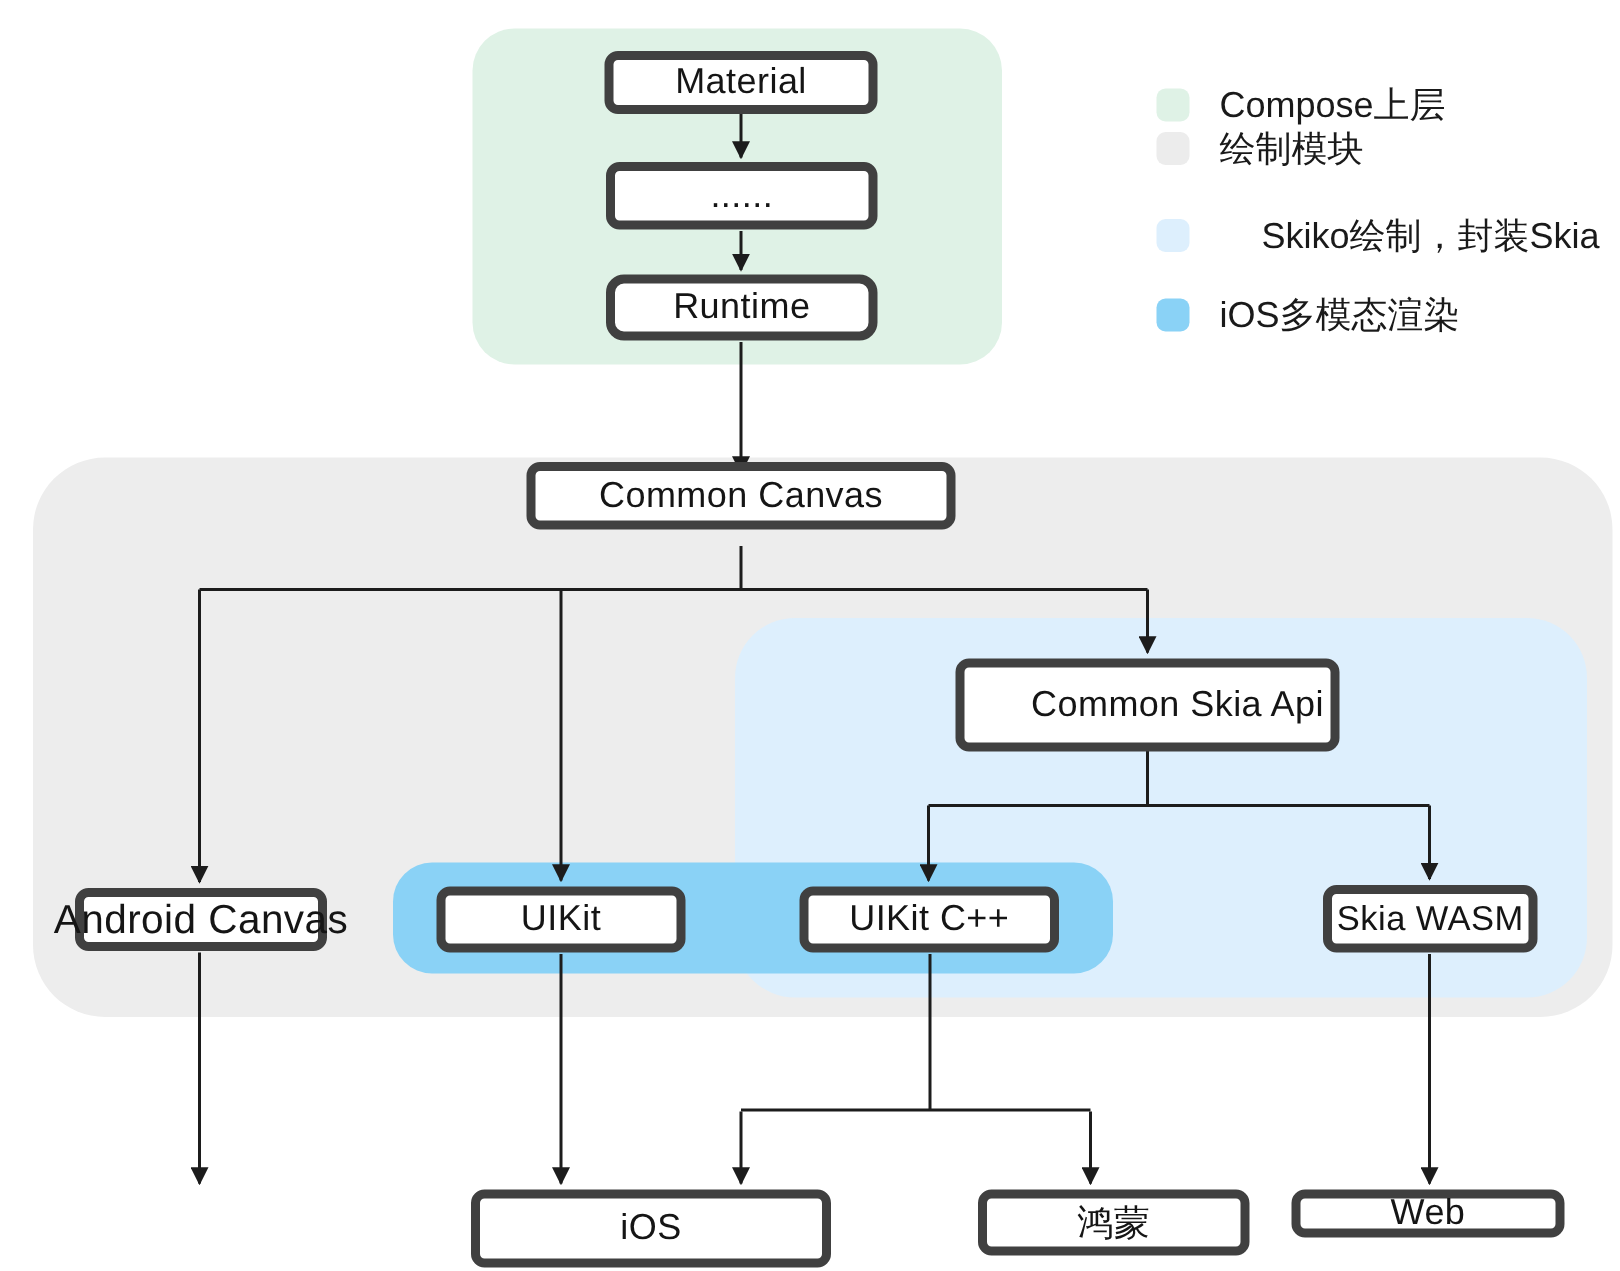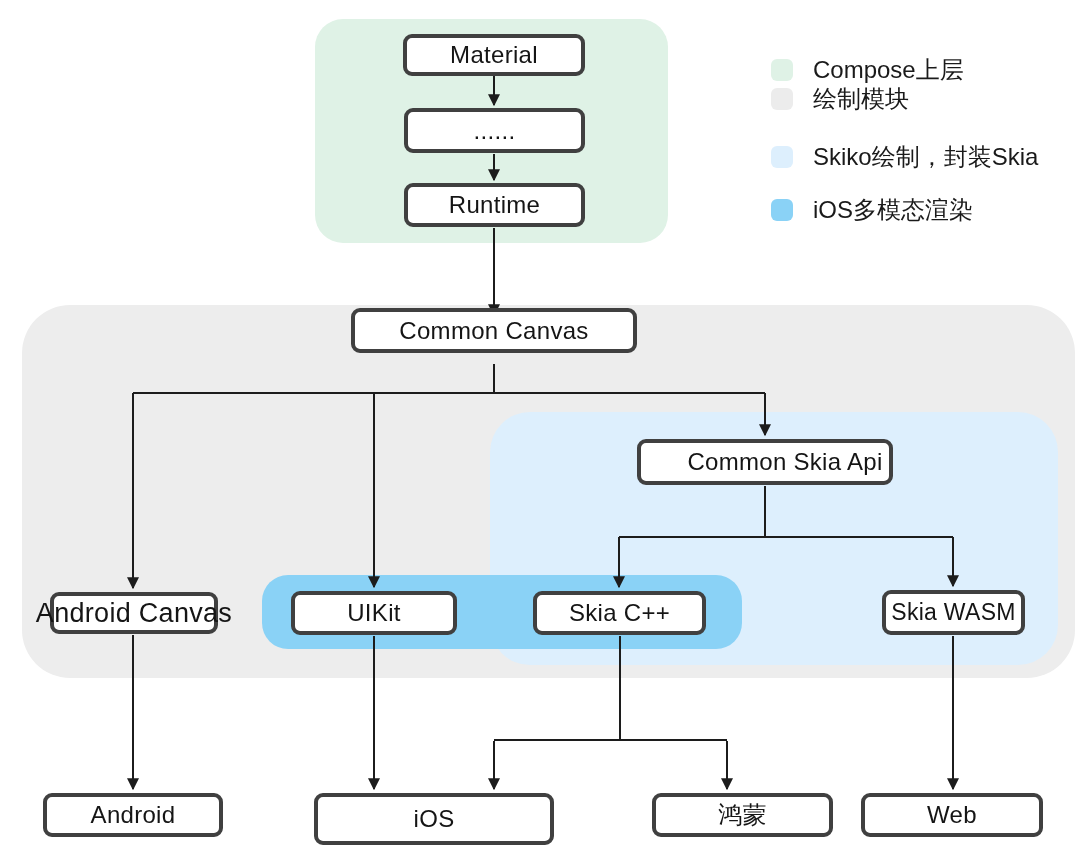--- a/index.html
+++ b/index.html
@@ -4,21 +4,21 @@
 <style>
   html,body{margin:0;padding:0;background:#ffffff;}
   .canvas{
     position:relative;width:1080px;height:847px;background:#ffffff;
     font-family:"Liberation Sans",sans-serif;overflow:hidden;
   }
   .group{position:absolute;}
   .edges{position:absolute;left:0;top:0;pointer-events:none;}
   .edge{stroke:#1c1c1c;stroke-width:2;fill:none;}
   .node{
-    position:absolute;background:#ffffff;border:4px solid #404040;border-radius:9px;
+    position:absolute;background:#ffffff;border:6px solid #404040;border-radius:9px;
     display:flex;align-items:center;justify-content:center;box-sizing:border-box;
   }
   .node-label{font-size:24px;color:#151515;white-space:nowrap;letter-spacing:.3px;}
   .legend-row{position:absolute;display:flex;align-items:center;height:26px;}
   .legend-chip{width:22px;height:22px;border-radius:6px;flex:none;}
   .legend-label{margin-left:20px;font-size:24px;color:#1a1a1a;white-space:nowrap;}
 </style>
 </head>
 <body>
 
@@ -54,64 +54,61 @@
     <path class="edge" marker-end="url(#arrow)" d="M727 741 V789"></path>
     <path class="edge" marker-end="url(#arrow)" d="M953 636 V789"></path>
   </svg>
 
   <div class="node" style="left:403px;top:34px;width:182px;height:42px;">
     <span class="node-label">Material</span>
   </div>
   <div class="node" style="left:404px;top:108px;width:181px;height:45px;">
     <span class="node-label">......</span>
   </div>
-  <div class="node" style="left:404px;top:183px;width:181px;height:44px;">
+  <div class="node" style="left:404px;top:183px;width:181px;height:44px;border-radius:12px;">
     <span class="node-label">Runtime</span>
   </div>
   <div class="node" style="left:351px;top:308px;width:286px;height:45px;">
     <span class="node-label">Common Canvas</span>
   </div>
-  <div class="node" style="left:637px;top:439px;width:256px;height:46px;padding-left:40px;">
+  <div class="node" style="left:637px;top:439px;width:256px;height:62px;padding-left:40px;">
     <span class="node-label">Common Skia Api</span>
   </div>
   <div class="node" style="left:50px;top:592px;width:168px;height:42px;">
     <span class="node-label" style="font-size:27px;">Android Canvas</span>
   </div>
   <div class="node" style="left:291px;top:591px;width:166px;height:44px;">
     <span class="node-label">UIKit</span>
   </div>
   <div class="node" style="left:533px;top:591px;width:173px;height:44px;">
-    <span class="node-label">Skia C++</span>
+    <span class="node-label">UIKit C++</span>
   </div>
   <div class="node" style="left:882px;top:590px;width:143px;height:45px;">
     <span class="node-label" style="font-size:23px;">Skia WASM</span>
-  </div>
-  <div class="node" style="left:43px;top:793px;width:180px;height:44px;">
-    <span class="node-label">Android</span>
   </div>
   <div class="node" style="left:314px;top:793px;width:240px;height:52px;">
     <span class="node-label">iOS</span>
   </div>
   <div class="node" style="left:637px;top:793px;width:181px;height:44px;margin-left:15px;">
     <span class="node-label">鸿蒙</span>
   </div>
-  <div class="node" style="left:861px;top:793px;width:182px;height:44px;">
+  <div class="node" style="left:861px;top:793px;width:182px;height:32px;">
     <span class="node-label">Web</span>
   </div>
 
   <div>
     <div class="legend-row" style="left:771px;top:37px;margin-top:20px;">
       <span class="legend-chip" style="background-color: rgb(223, 242, 230);"></span>
       <span class="legend-label">Compose上层</span>
     </div>
     <div class="legend-row" style="left:771px;top:86px;">
       <span class="legend-chip" style="background-color: rgb(236, 236, 236);"></span>
       <span class="legend-label">绘制模块</span>
     </div>
-    <div class="legend-row" style="left:771px;top:144px;">
+    <div class="legend-row" style="left:771px;top:144px;gap:28px;">
       <span class="legend-chip" style="background-color: rgb(221, 239, 253);"></span>
       <span class="legend-label">Skiko绘制，封装Skia</span>
     </div>
     <div class="legend-row" style="left:771px;top:197px;">
       <span class="legend-chip" style="background-color: rgb(138, 210, 246);"></span>
       <span class="legend-label">iOS多模态渲染</span>
     </div>
   </div>
 
 </div>

